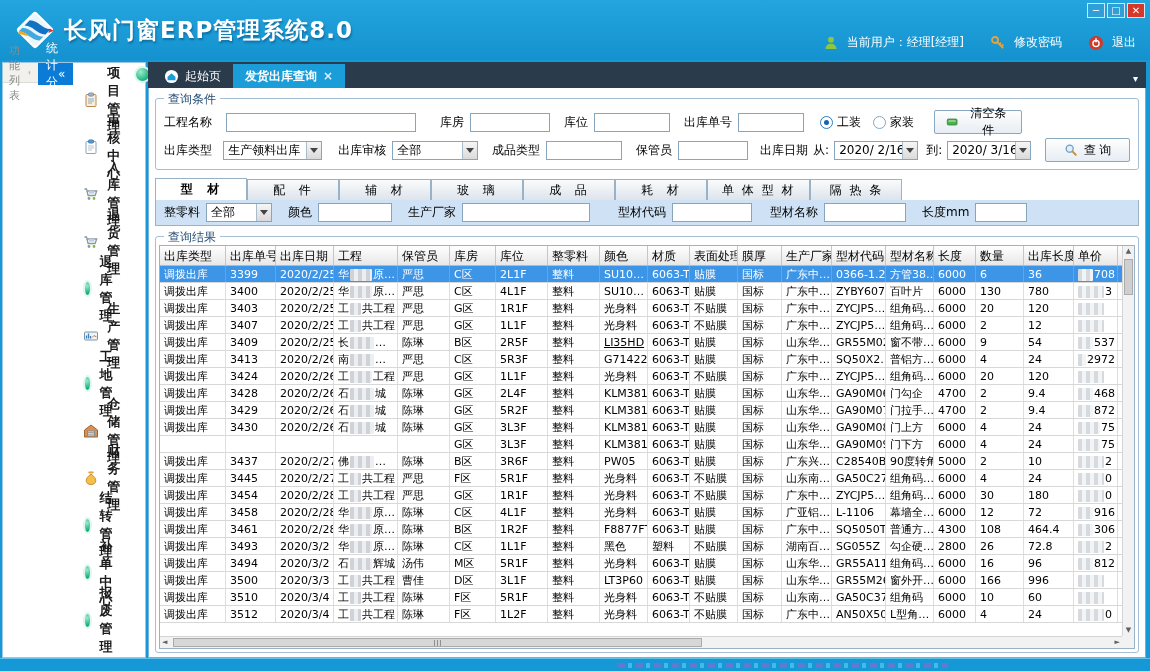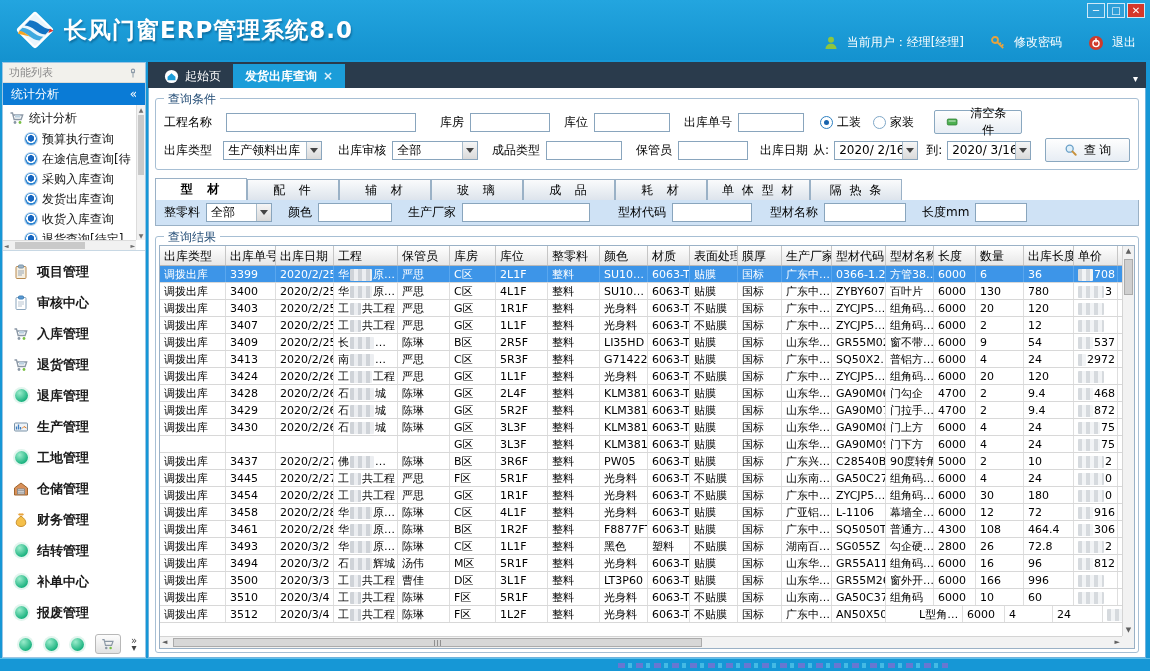--- a/index.html
+++ b/index.html
@@ -16,21 +16,21 @@
   .win-btn.close { background:#d5382a; }
   .logo { position:absolute; left:14px; top:9px; width:42px; height:42px; }
   .app-title { position:absolute; left:64px; top:15px; font-size:23px; font-weight:bold; color:#fff;
     letter-spacing:1px; text-shadow:1px 2px 2px rgba(0,60,100,.45); }
   .user-strip { position:absolute; right:14px; top:34px; display:flex; align-items:center; gap:8px; color:#fff; font-size:12px; }
   .user-strip .gap { width:10px; }
   .ico16 { width:16px; height:16px; }
 
   
   .sidebar { position:absolute; left:2px; top:62px; width:144px; height:596px; background:#fff;
-    display:flex; flex-direction:column; border:1px solid #9cc6e4; }
+    display:flex; flex-direction:row; border:1px solid #9cc6e4; }
   .fn-bar { height:20px; background:linear-gradient(#fbfbf9,#ececе8); background:#f2f1ec; color:#8b8b8b;
     display:flex; align-items:center; padding:0 6px; font-size:11px; border-bottom:1px solid #dcdcd6; }
   .fn-bar .sp { flex:1; }
   .sec-bar { height:22px; background:#0a7bd6; color:#fff; display:flex; align-items:center; padding:0 8px; font-size:12px; }
   .sec-bar .sp { flex:1; }
   .tree-wrap { position:relative; height:146px; border-bottom:1px solid #c8d8e4; overflow:hidden; }
   .tree-scrollarea { position:absolute; left:0; top:0; right:9px; bottom:10px; overflow:hidden; padding:2px 0 0 6px; }
   .tree-root { display:flex; align-items:center; gap:4px; height:22px; font-size:12px; color:#111; }
   .tree-item { display:flex; align-items:center; gap:5px; height:20px; padding-left:16px; white-space:nowrap; cursor:pointer; }
   .tree-item .lbl { font-size:12px; color:#111; }
@@ -605,21 +605,21 @@
                 <div class="td" style="width: 58px;">2020/2/25</div>
                 <div class="td" style="width: 64px;">
                   <span>长</span>
                   <span class="redact"></span>
                   <span>…</span>
                 </div>
                 <div class="td" style="width: 52px;">陈琳</div>
                 <div class="td" style="width: 46px;">B区</div>
                 <div class="td" style="width: 52px;">2R5F</div>
                 <div class="td" style="width: 52px;">整料</div>
-                <div class="td" style="width: 48px;">LI35HD</div>
+                <div class="td" style="width: 48px; text-decoration: underline;">LI35HD</div>
                 <div class="td" style="width: 42px;">6063-T5</div>
                 <div class="td" style="width: 48px;">贴膜</div>
                 <div class="td" style="width: 44px;">国标</div>
                 <div class="td" style="width: 50px;">山东华…</div>
                 <div class="td" style="width: 54px;">GR55M02</div>
                 <div class="td" style="width: 48px;">窗不带…</div>
                 <div class="td" style="width: 42px;">6000</div>
                 <div class="td" style="width: 48px;">9</div>
                 <div class="td" style="width: 50px;">54</div>
                 <div class="td" style="width: 44px;">
@@ -1071,21 +1071,21 @@
                 <div class="td" style="width: 52px;">陈琳</div>
                 <div class="td" style="width: 46px;">F区</div>
                 <div class="td" style="width: 52px;">1L2F</div>
                 <div class="td" style="width: 52px;">整料</div>
                 <div class="td" style="width: 48px;">光身料</div>
                 <div class="td" style="width: 42px;">6063-T5</div>
                 <div class="td" style="width: 48px;">不贴膜</div>
                 <div class="td" style="width: 44px;">国标</div>
                 <div class="td" style="width: 50px;">广东中…</div>
                 <div class="td" style="width: 54px;">AN50X50Z2</div>
-                <div class="td" style="width: 48px; margin-left: 29px;">L型角…</div>
+                <div class="td" style="width: 48px;">L型角…</div>
                 <div class="td" style="width: 42px;">6000</div>
                 <div class="td" style="width: 48px;">4</div>
                 <div class="td" style="width: 50px;">24</div>
                 <div class="td" style="width: 44px;">
                   <span class="mosaic"></span>
                   <span>0</span>
                 </div>
                 <div class="td" style="width: 16px;">0</div>
               </div>
             </div>

